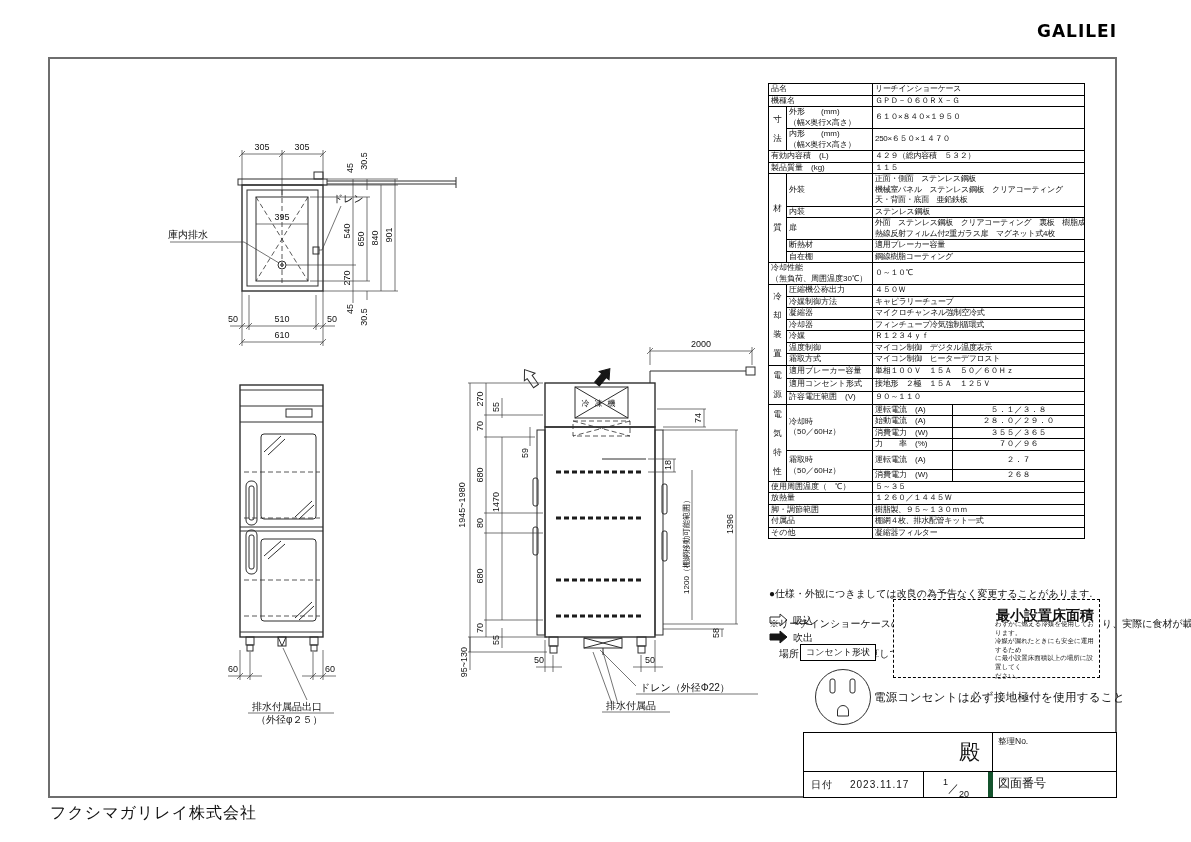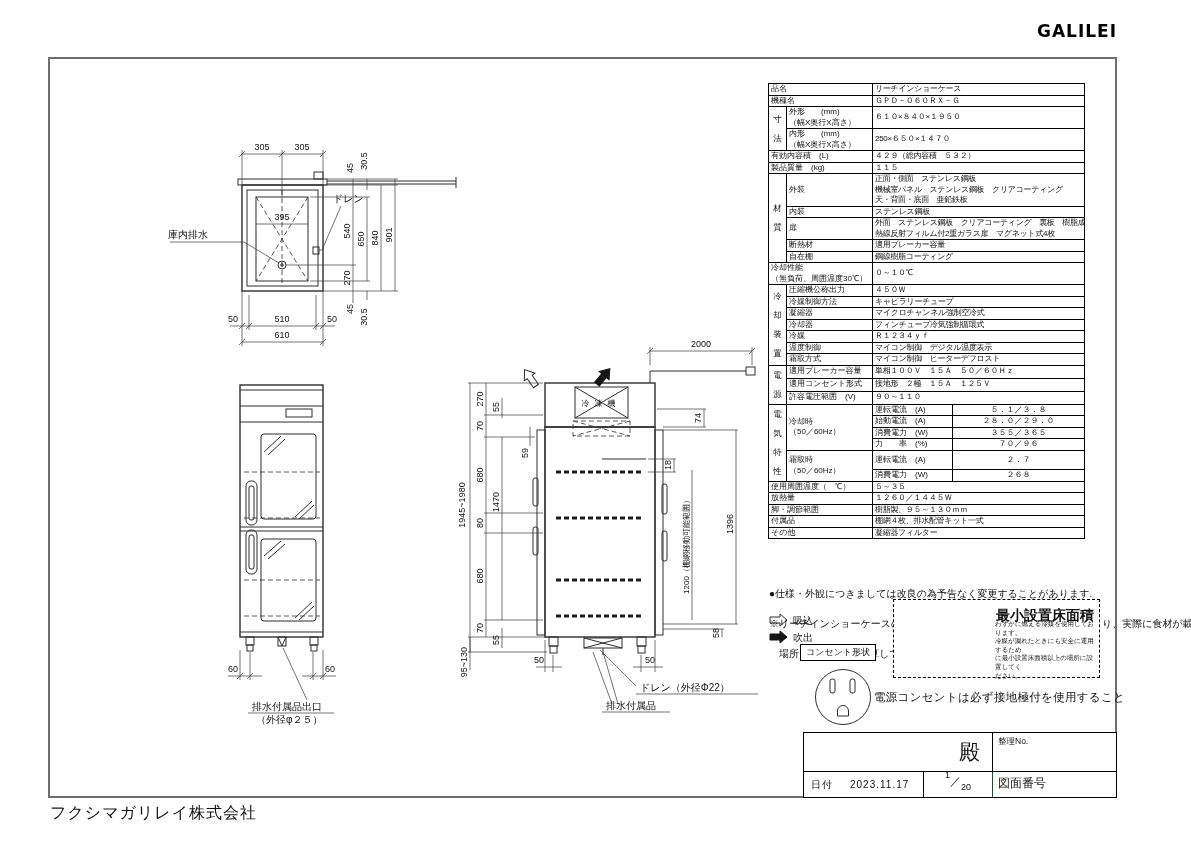--- a/index.html
+++ b/index.html
@@ -55,21 +55,21 @@
 
   
   .tblock{position:absolute;left:803px;top:732px;width:314px;height:66px;
           border:1.5px solid #000;box-sizing:border-box;display:grid;
           grid-template-columns:120px 69px 1fr;grid-template-rows:39px 1fr;background:#fff}
   .t-dono{grid-column:1/3;border-right:1px solid #000;border-bottom:1px solid #000;
           display:flex;align-items:center;justify-content:flex-end;font-size:21px;padding-right:12px}
   .t-serial{grid-column:3;border-bottom:1px solid #000;font-size:8.5px;padding:3px 5px}
   .t-date{border-right:1px solid #000;font-size:10px;display:flex;align-items:center;
           padding-left:7px;gap:17px;letter-spacing:1px}
-  .t-scale{border-right:1px solid #14532d;display:flex;align-items:flex-start;justify-content:center;font-size:11px}
+  .t-scale{border-right:5px solid #14532d;display:flex;align-items:flex-end;justify-content:center;font-size:11px}
   .t-scale sup{font-size:9px;position:relative;top:-2px}
   .t-scale sub{font-size:9px;position:relative;bottom:-2px}
   .t-dno{font-size:12px;padding:3px 5px}
 </style>
 </head>
 <body>
 
 <div class="page">
 
   <div class="logo">GALILEI</div>

